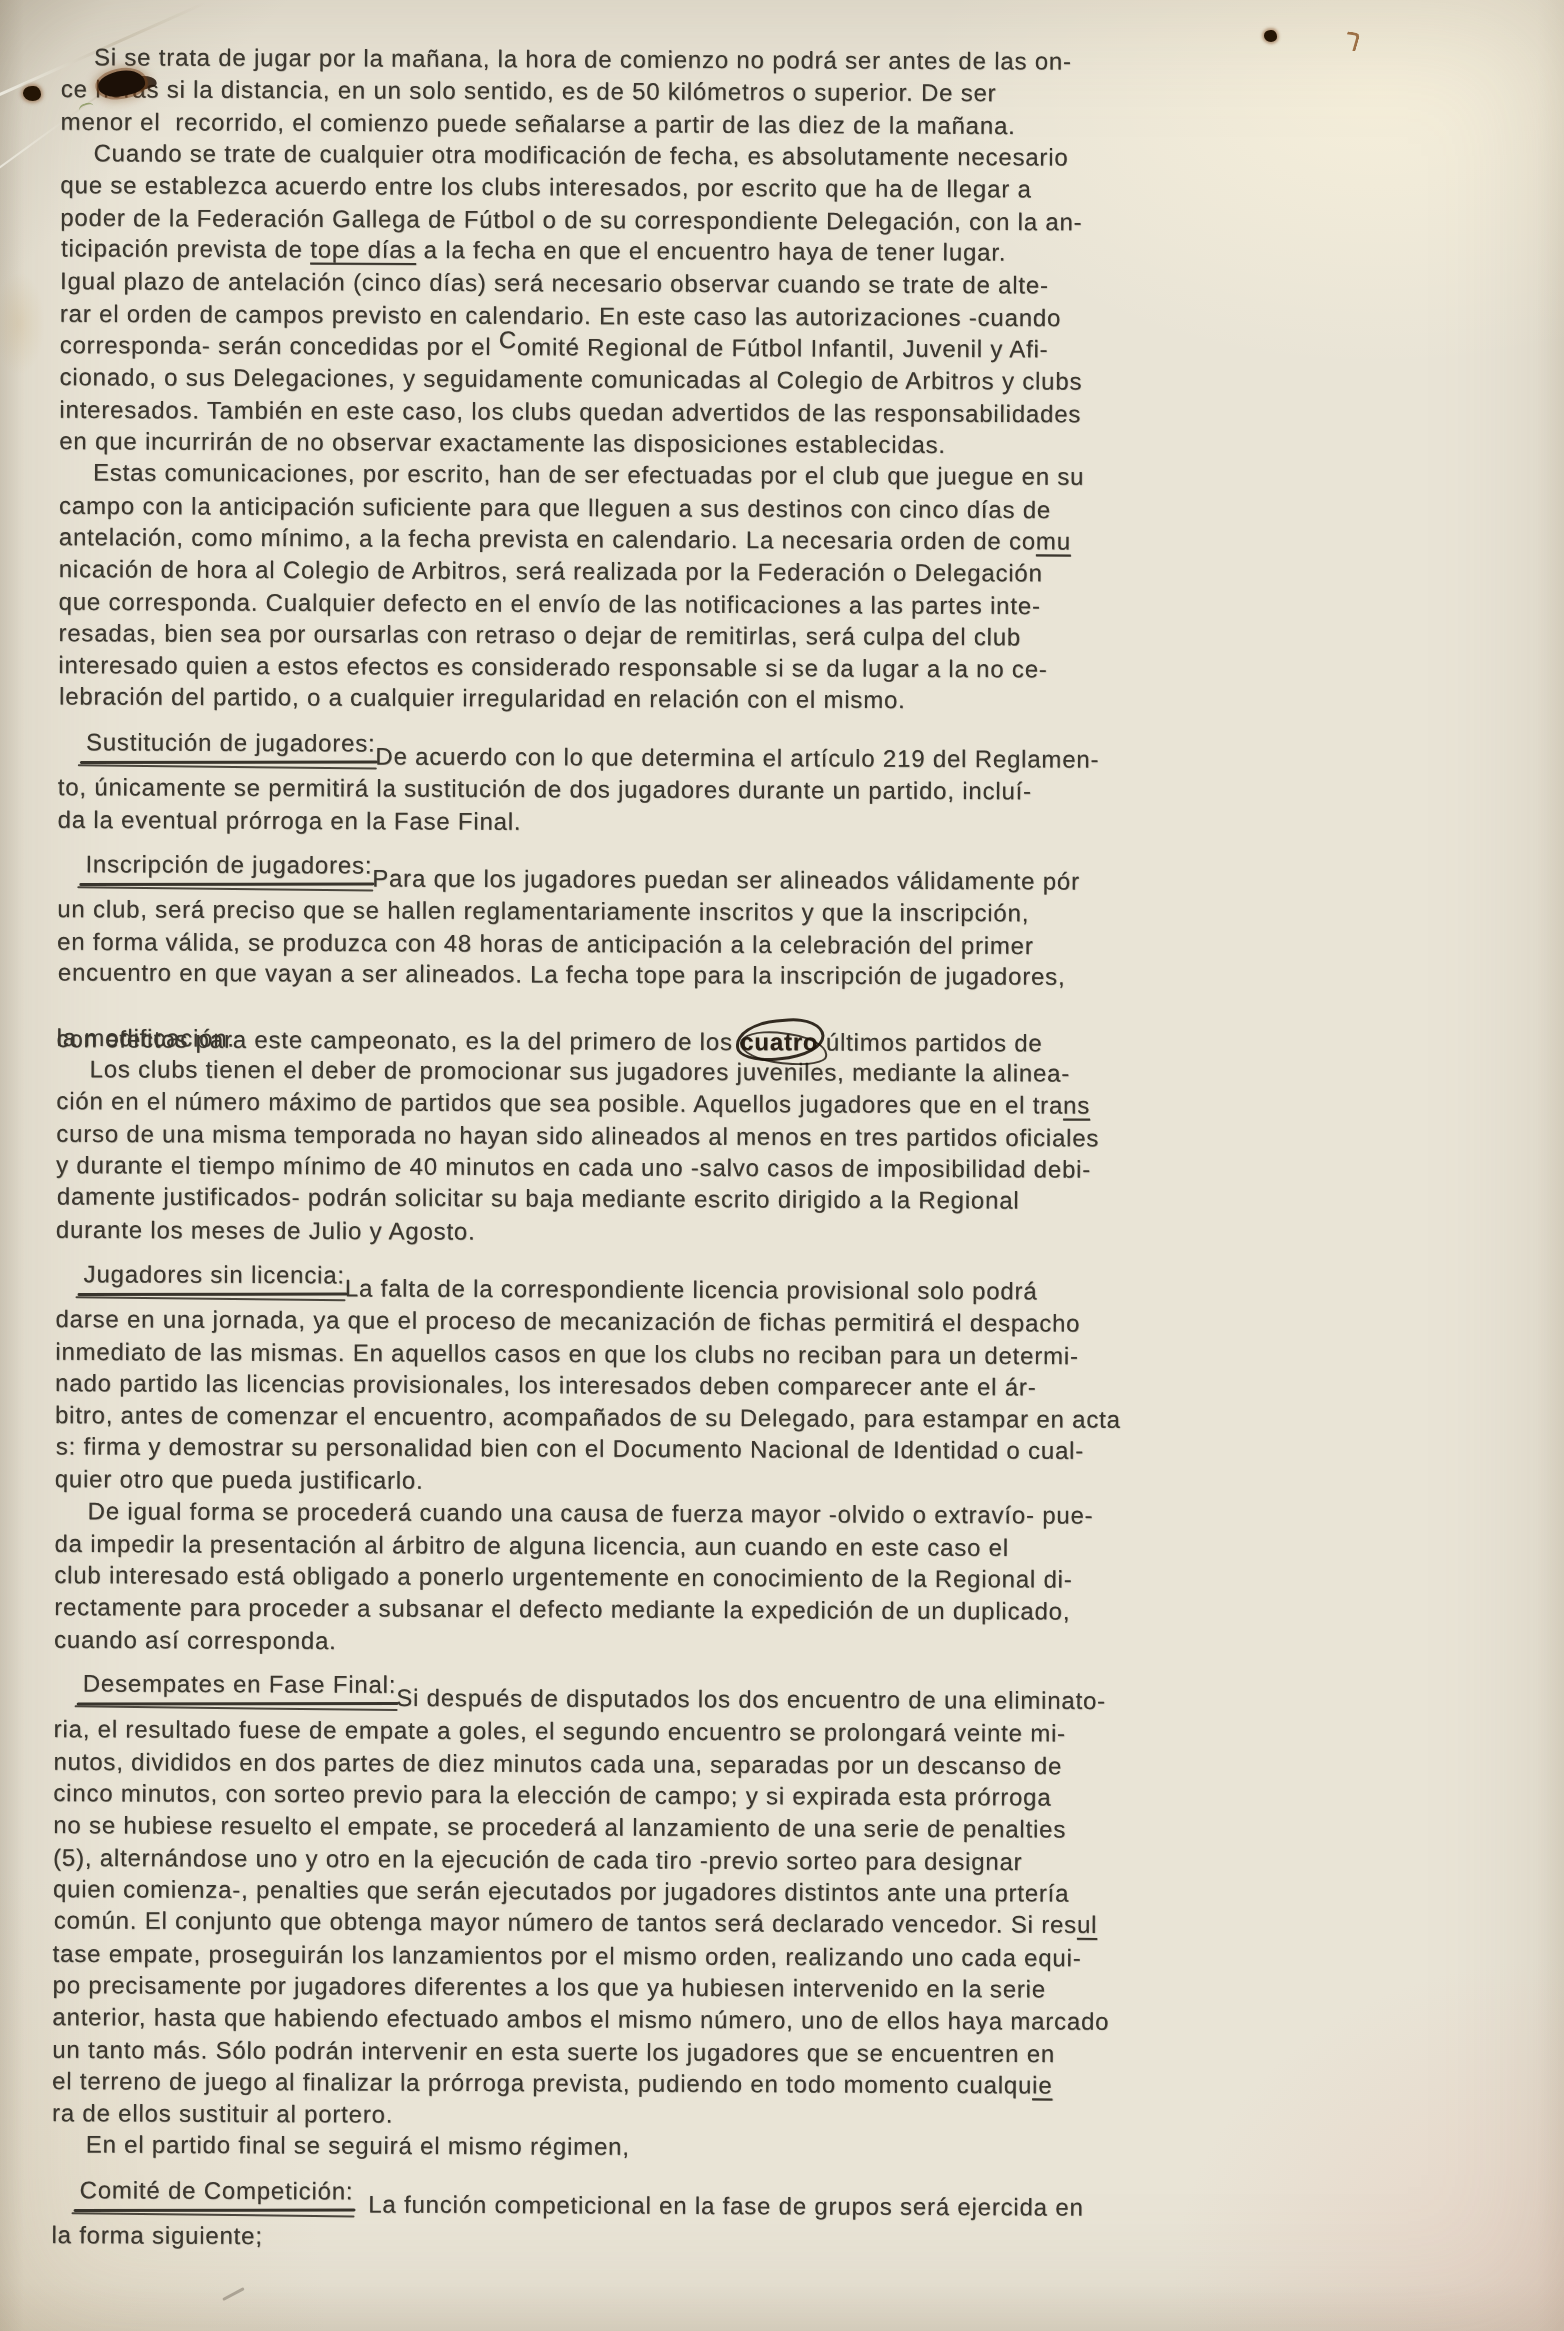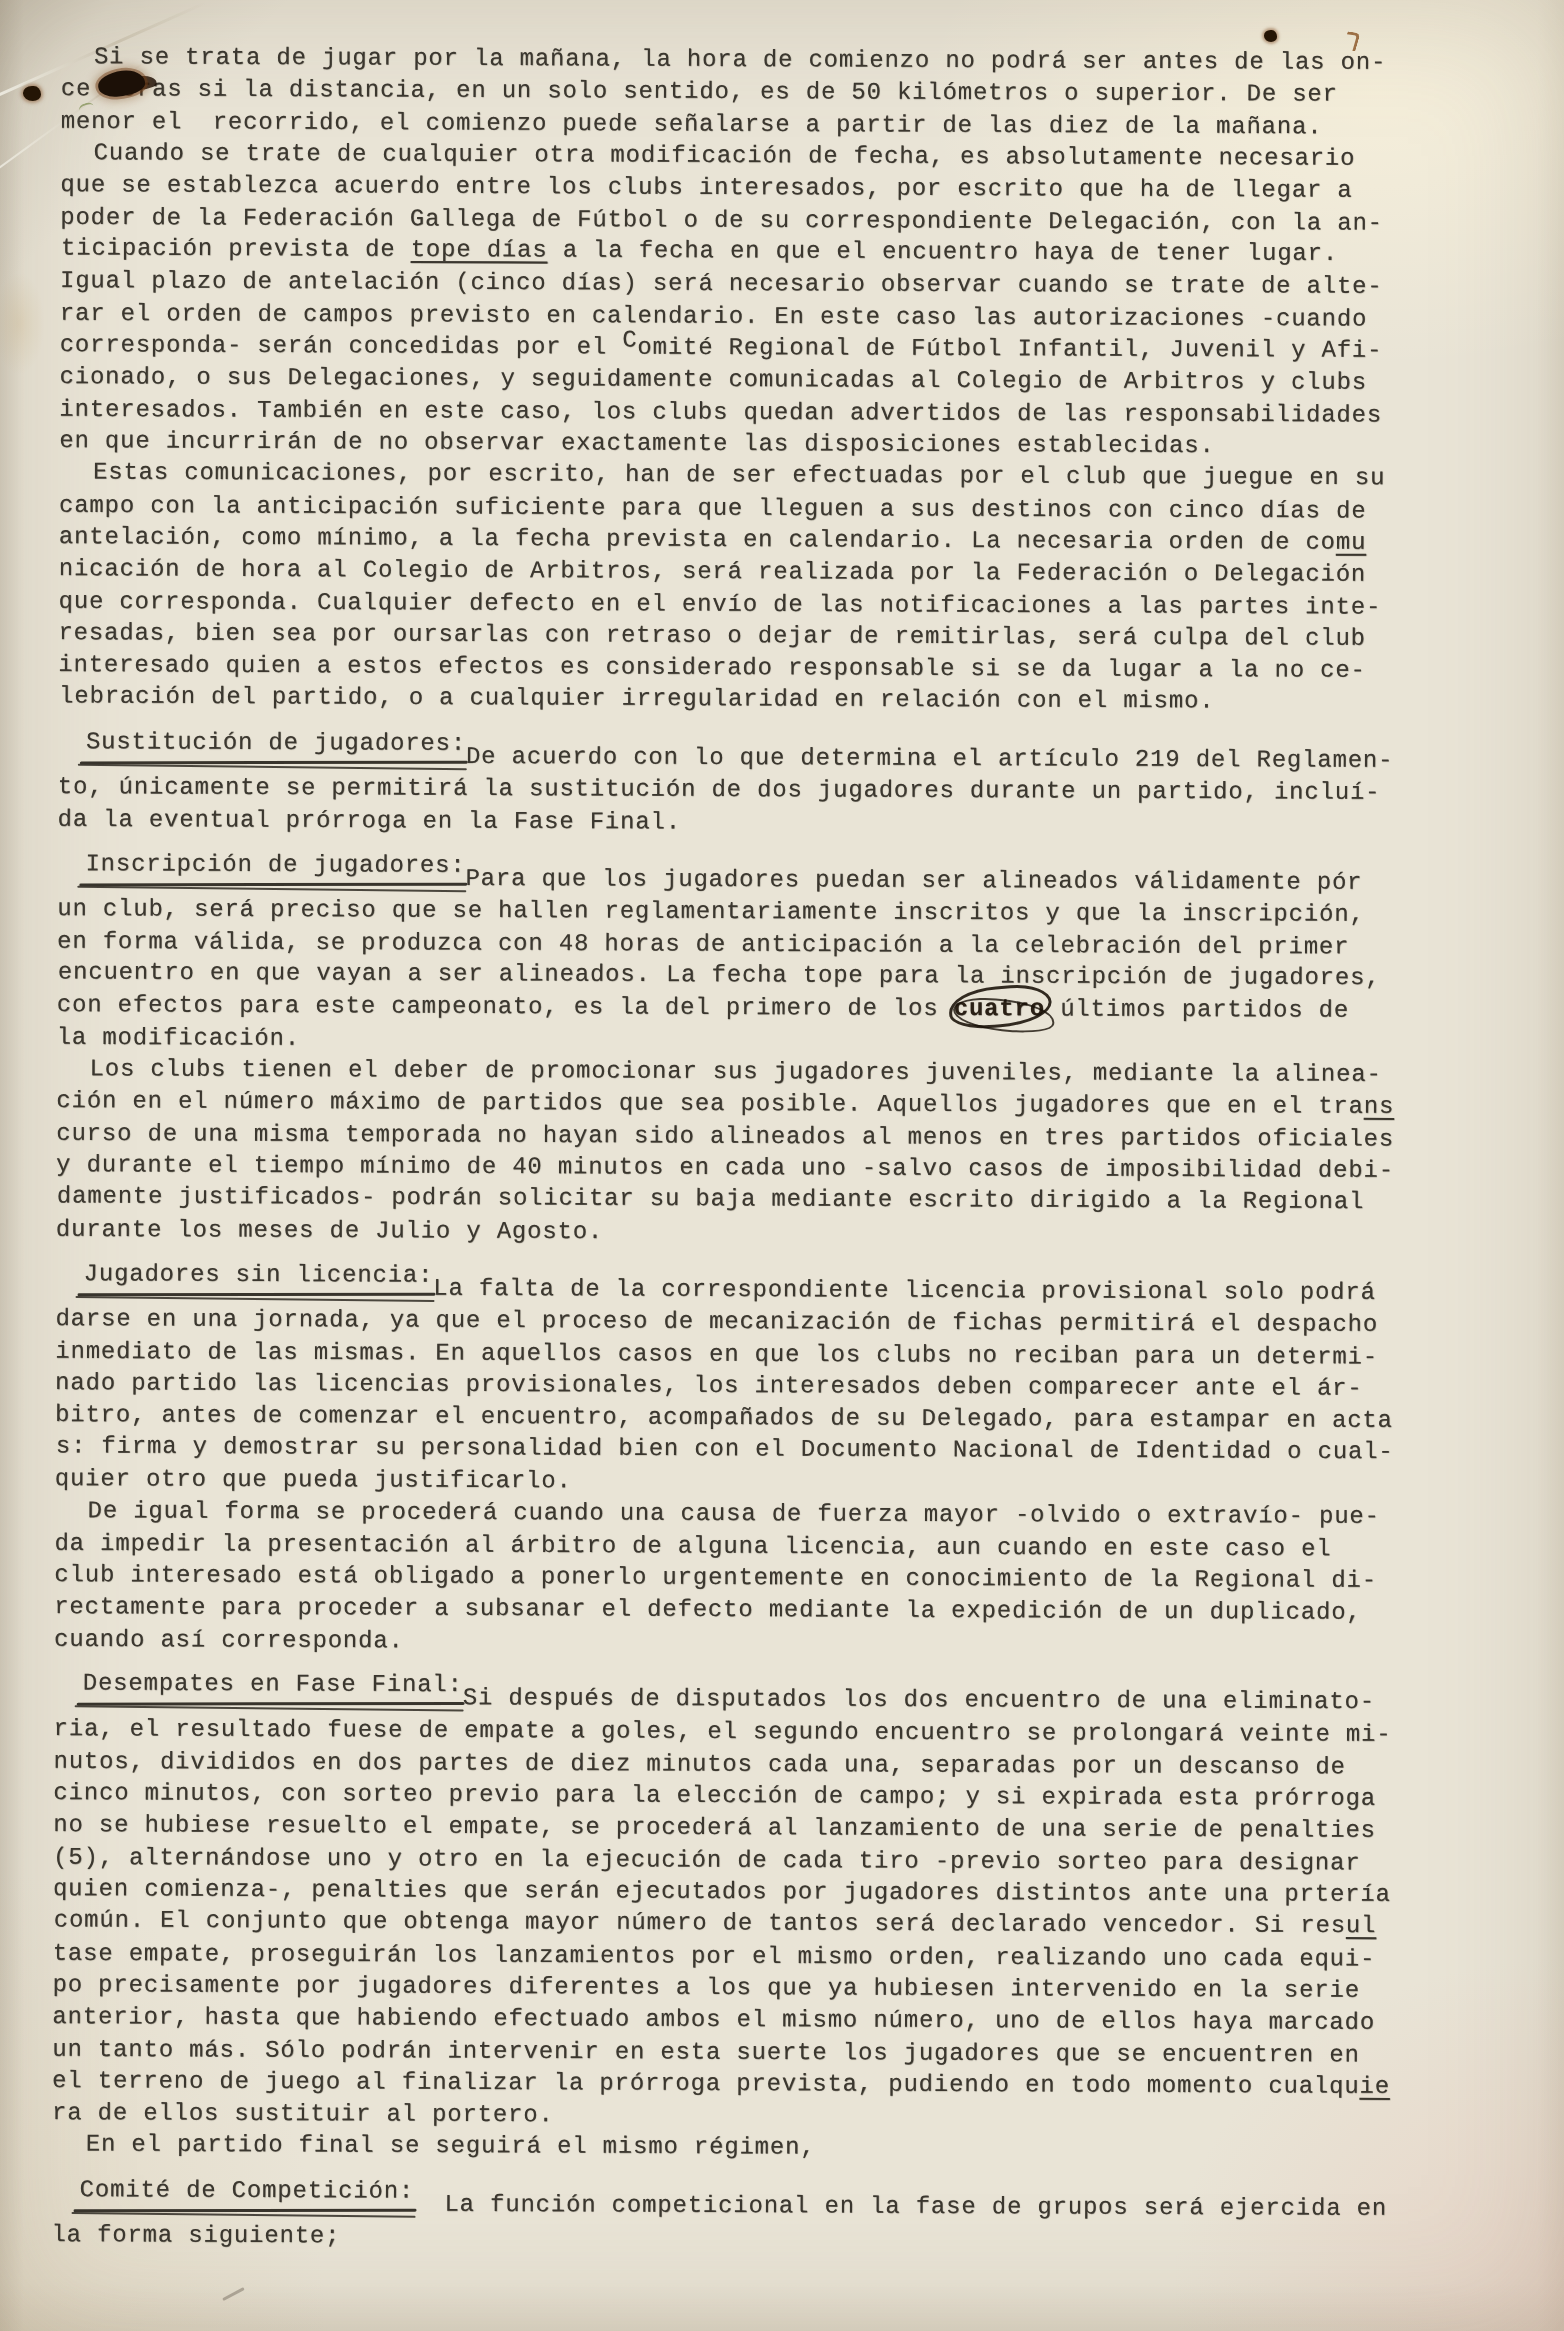--- a/index.html
+++ b/index.html
@@ -10,21 +10,21 @@
     background:
       radial-gradient(ellipse 656px 394px at 88% 4%, rgba(255,247,222,0.55), rgba(255,247,222,0) 70%),
       radial-gradient(ellipse 562px 468px at 100% 98%, rgba(221,168,156,0.28), rgba(221,168,156,0) 70%),
       radial-gradient(ellipse 468px 656px at 0% 100%, rgba(205,186,150,0.25), rgba(205,186,150,0) 70%),
       linear-gradient(135deg, rgba(128,117,96,0.30) 0px, rgba(128,117,96,0.10) 84px, rgba(128,117,96,0) 206px),
       linear-gradient(90deg, rgba(120,108,88,0.18) 0px, rgba(120,108,88,0) 24px),
       linear-gradient(270deg, rgba(150,135,105,0.12) 0px, rgba(150,135,105,0) 28px),
       linear-gradient(0deg, rgba(160,140,110,0.14) 0px, rgba(160,140,110,0) 47px),
       #e9e4d6;
     box-shadow: inset 0 0 131px rgba(135,120,95,0.25);
-    font-family:Liberation Mono, monospace;
+    font-family:Liberation Sans, sans-serif;
   }
   .crease{
     position:absolute;left:-28px;top:51px;width:244px;height:2.8px;
     background:linear-gradient(90deg, rgba(255,255,248,0.8), rgba(170,158,132,0.35) 60%, rgba(170,158,132,0));
     transform:rotate(-24deg);
   }
   .crease2{
     position:absolute;left:-19px;top:112px;width:187px;height:1.9px;
     background:linear-gradient(90deg, rgba(255,255,248,0.6), rgba(170,158,132,0.25) 70%, rgba(170,158,132,0));
     transform:rotate(-36deg);
@@ -48,21 +48,21 @@
     content:"";position:absolute;left:-5.6px;right:-2.8px;bottom:-4.7px;height:2.8px;
     background:#38342c;border-radius:1.9px;transform:rotate(-0.35deg);
   }
   .hd::before{
     content:"";position:absolute;left:-8.4px;right:-0.9px;bottom:-9.4px;height:2.2px;
     background:rgba(56,52,44,0.9);transform:rotate(0.4deg);border-radius:1.9px;
   }
   .hoff{position:relative;top:13px;}
   .u{text-decoration:underline;text-decoration-thickness:2.1px;text-underline-offset:4.7px;}
   .sup{position:relative;top:-7.5px;}
-  .scr{position:relative;display:inline-block;font-weight:bold;color:#2a2015;}
+  .scr{position:relative;display:inline-block;font-weight:bold;color:#2a2015;margin-top:34px;}
   .scr::before{
     content:"";position:absolute;left:-4.7px;right:-6.6px;top:-6.6px;bottom:-2.8px;
     border:3.3px solid rgba(24,16,7,0.88);
     border-radius:55% 45% 60% 50% / 65% 55% 60% 45%;
     transform:rotate(-5deg);
   }
   .scr::after{
     content:"";position:absolute;left:-0.9px;right:-9.4px;top:5.6px;bottom:-5.6px;
     border:2.8px solid rgba(24,16,7,0.8);
     border-radius:45% 60% 50% 55% / 50% 65% 40% 60%;

